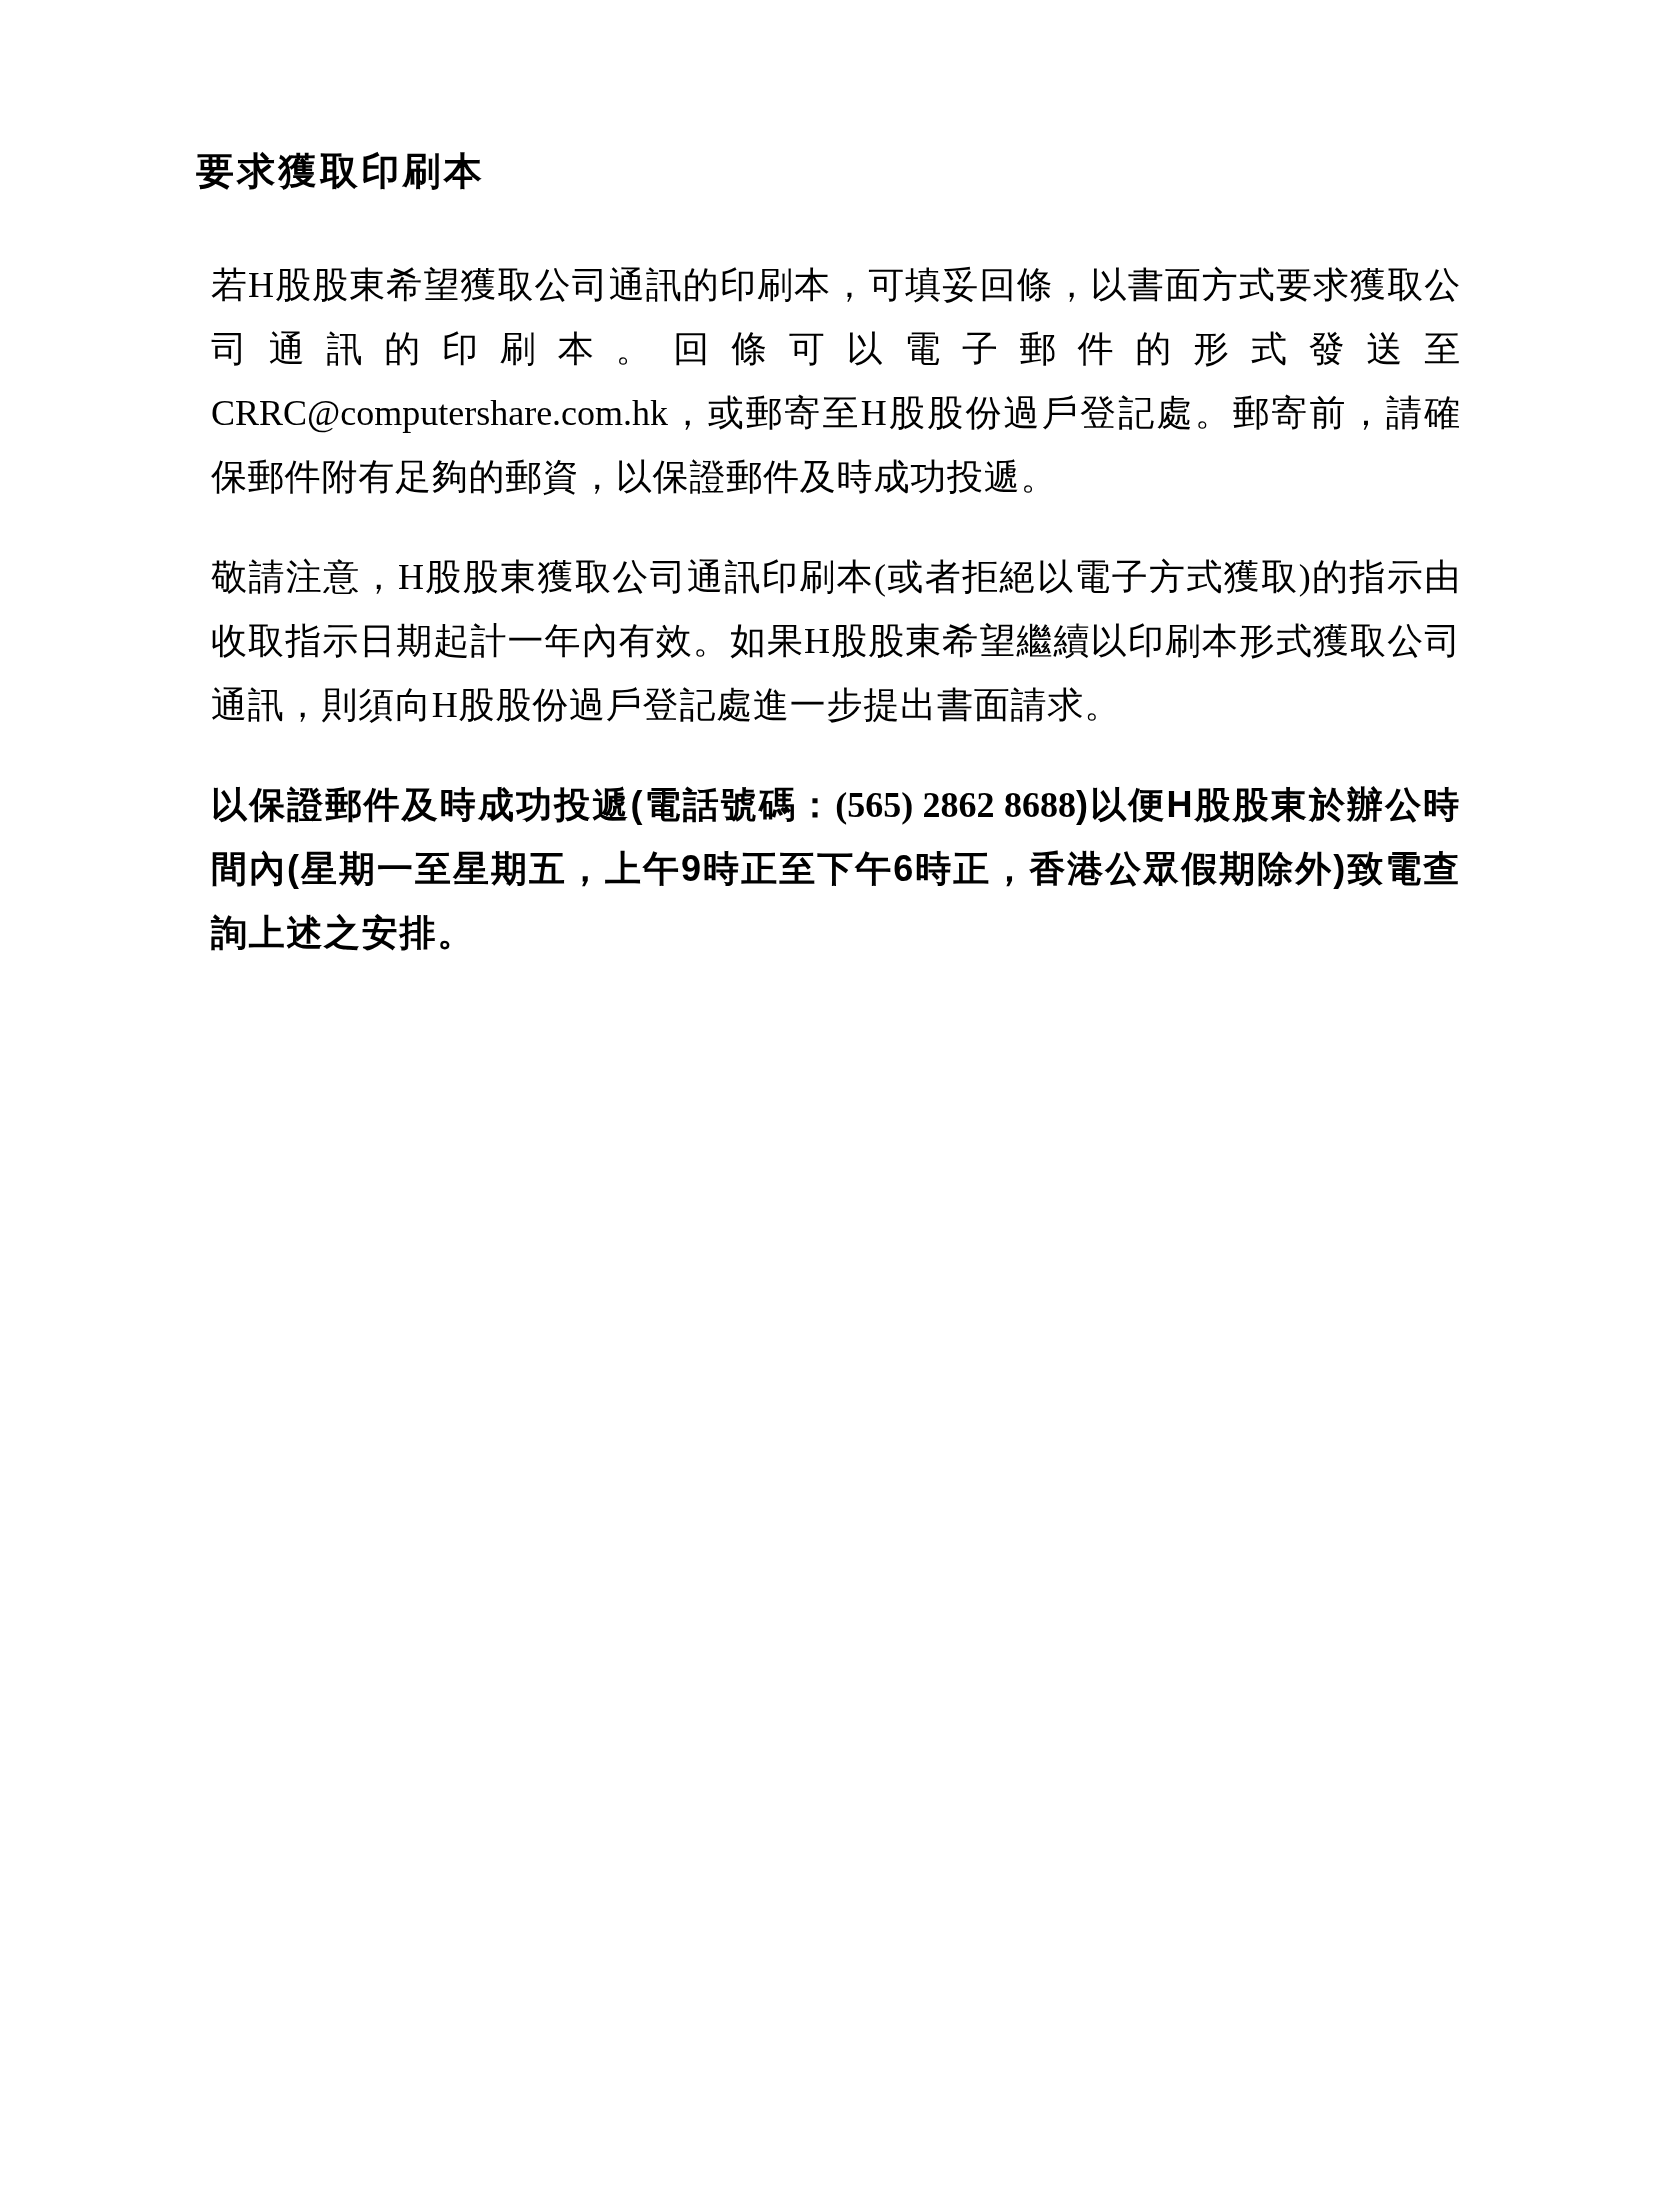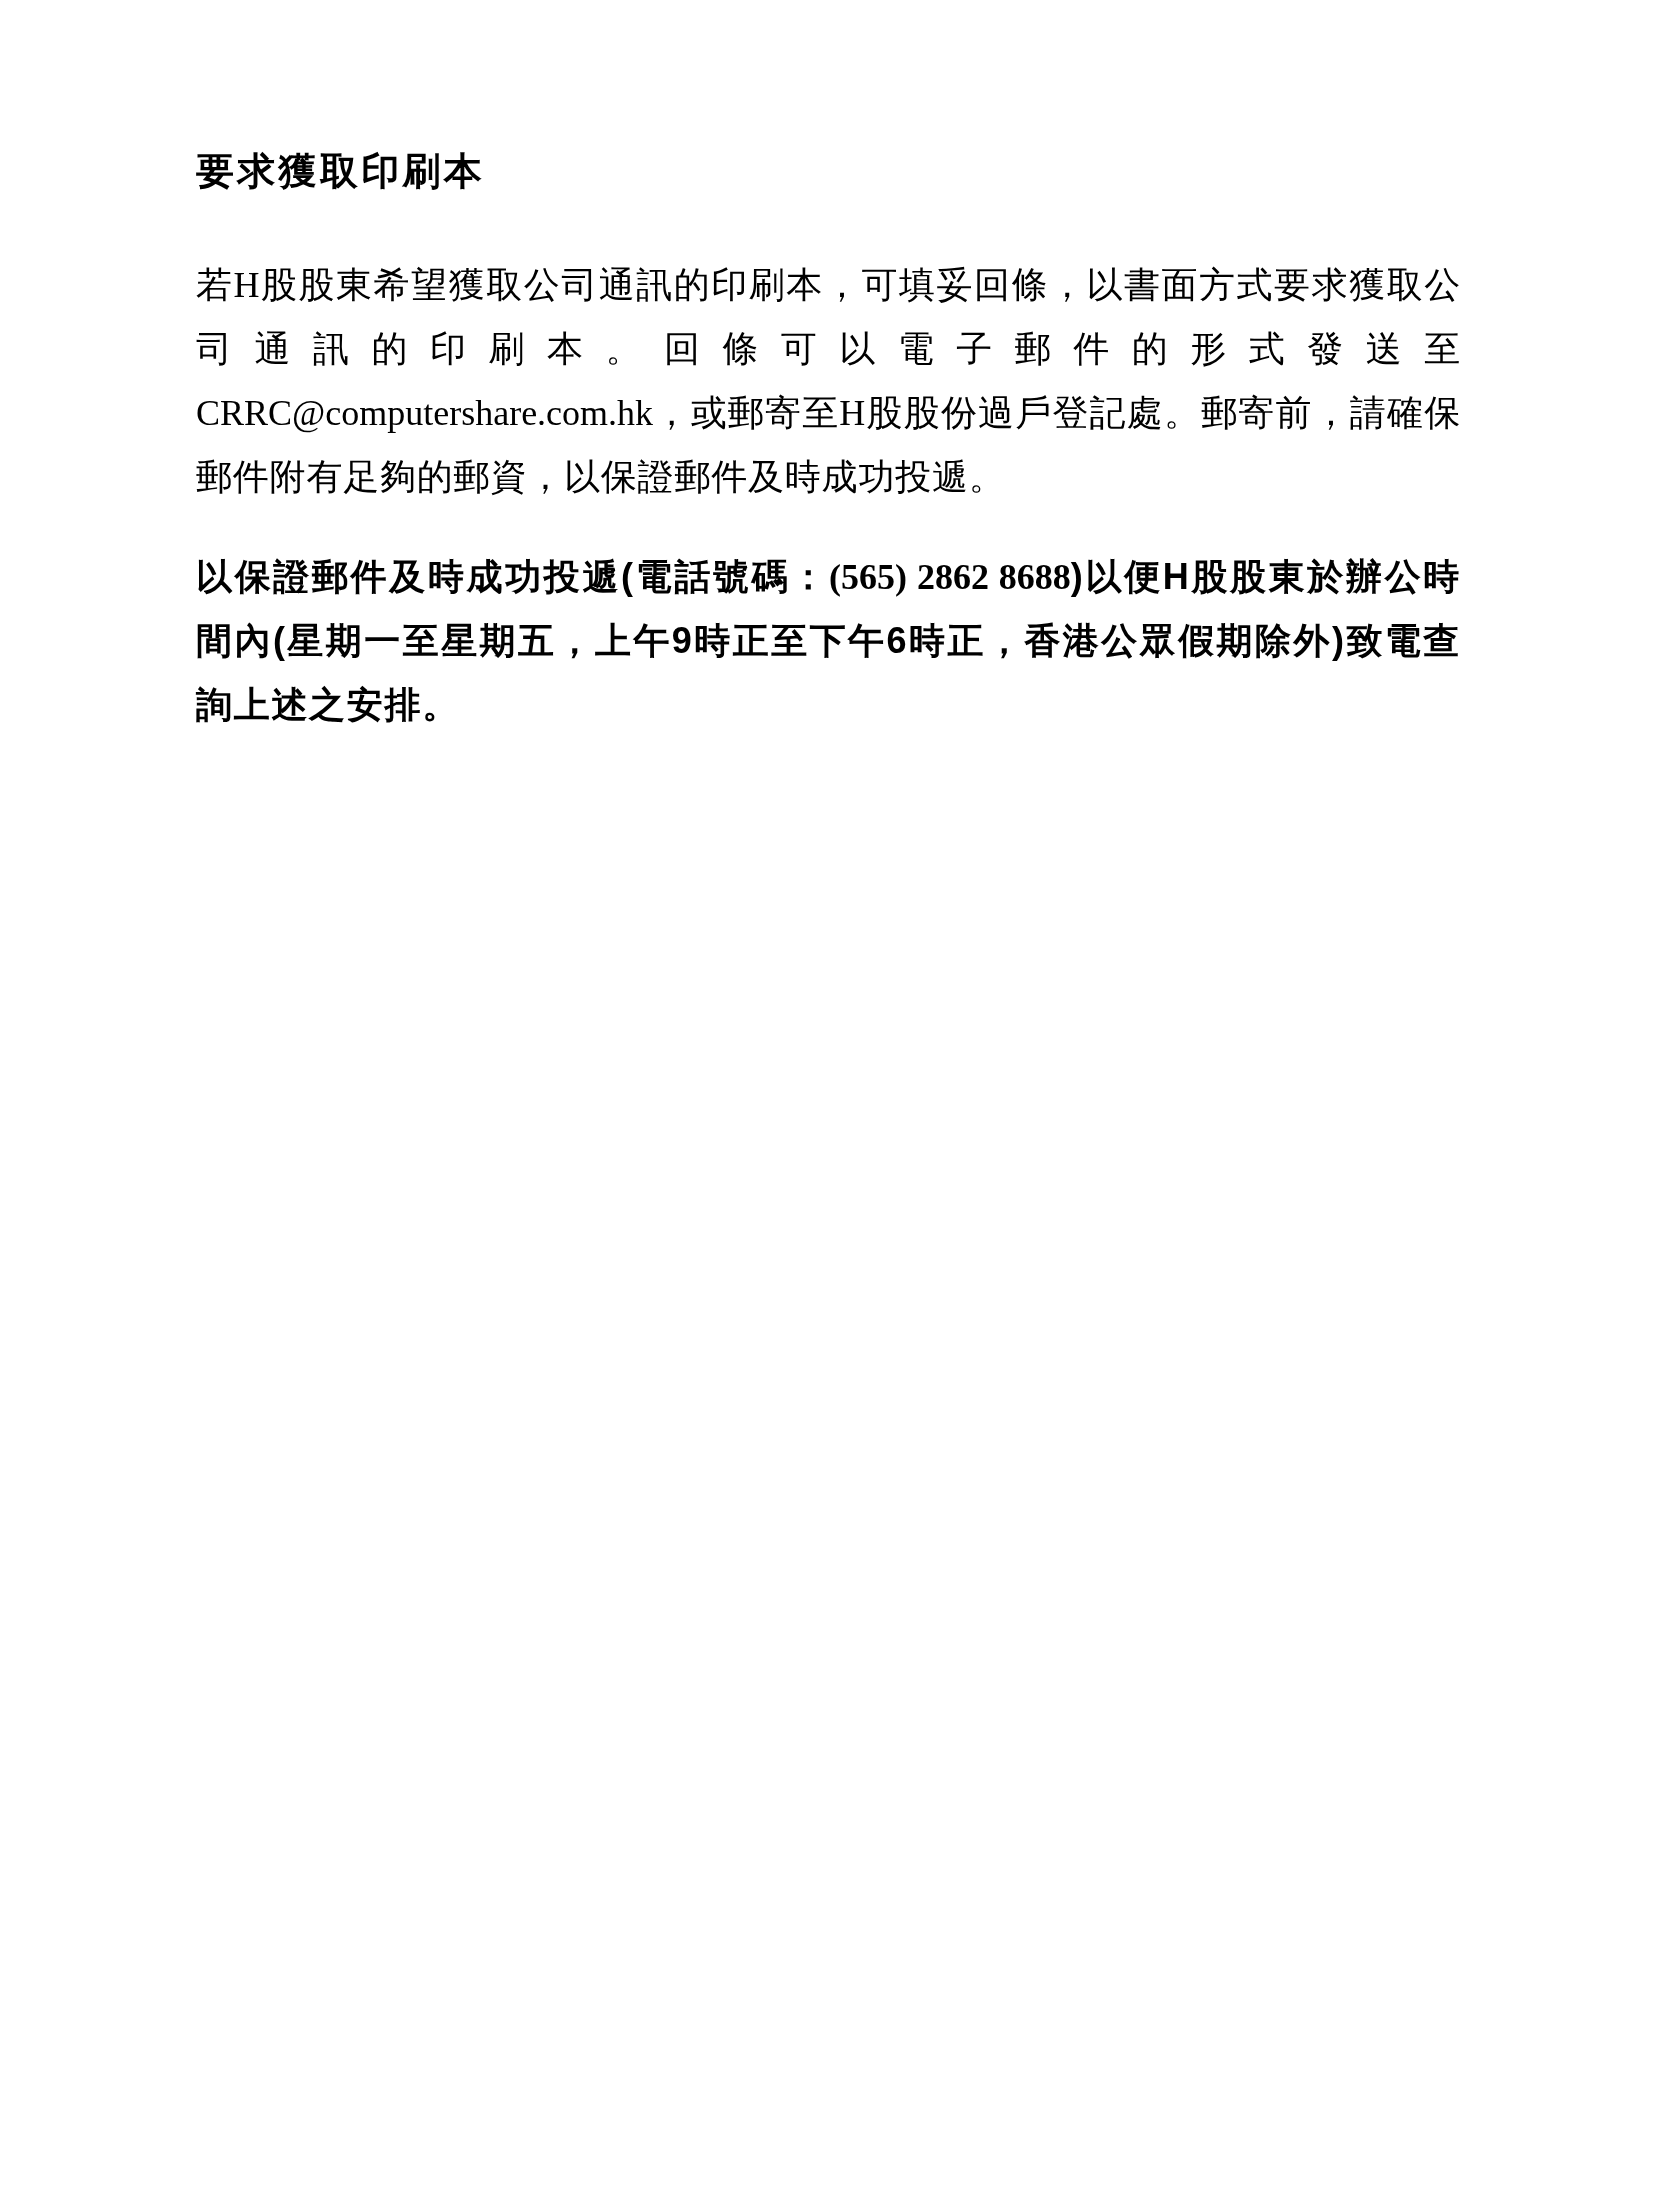--- a/index.html
+++ b/index.html
@@ -23,21 +23,21 @@
     font-size: 38px;
     font-weight: 700;
     letter-spacing: 3.3px;
     margin: 0 0 58px 0;
     line-height: 1.2;
   }
   .para {
     font-size: 36px;
     line-height: 64px;
     text-align: justify;
-    margin: 0 0 36px 0;
+    margin: 0 0 36px 15px;
     letter-spacing: 0.8px;
   }
   .para.bold {
     font-weight: 700;
     font-family: "Liberation Sans", sans-serif;
     letter-spacing: 1.7px;
   }
   .para .latin {
     font-family: "Liberation Serif", serif;
     letter-spacing: 0;
@@ -58,19 +58,20 @@
 </style>
 </head>
 <body>
 
 <div class="page">
 
   <h1 class="heading">要求獲取印刷本</h1>
 
   <p class="para"><span>若H股股東希望獲取公司通訊的印刷本，可填妥回條，以書面方式要求獲取公司通訊的印刷本。回條可以電子郵件的形式發送至 </span><span class="latin">CRRC@computershare.com.hk</span><span>，或郵寄至H股股份過戶登記處。郵寄前，請確保郵件附有足夠的郵資，以保證郵件及時成功投遞。</span></p>
 
+  <p class="para">敬請注意，H股股東獲取公司通訊印刷本(或者拒絕以電子方式獲取)的指示由收取指示日期起計一年內有效。如果H股股東希望繼續以印刷本形式獲取公司通訊，則須向H股股份過戶登記處進一步提出書面請求。</p>
 
   <p class="para bold"><span>以保證郵件及時成功投遞(電話號碼：</span><span class="latin">(565) 2862 8688</span><span>)以便H股股東於辦公時間內(星期一至星期五，上午9時正至下午6時正，香港公眾假期除外)致電查詢上述之安排。</span></p>
 
   <div class="page-footer">3</div>
 
 </div>
 
 
 </body></html>

